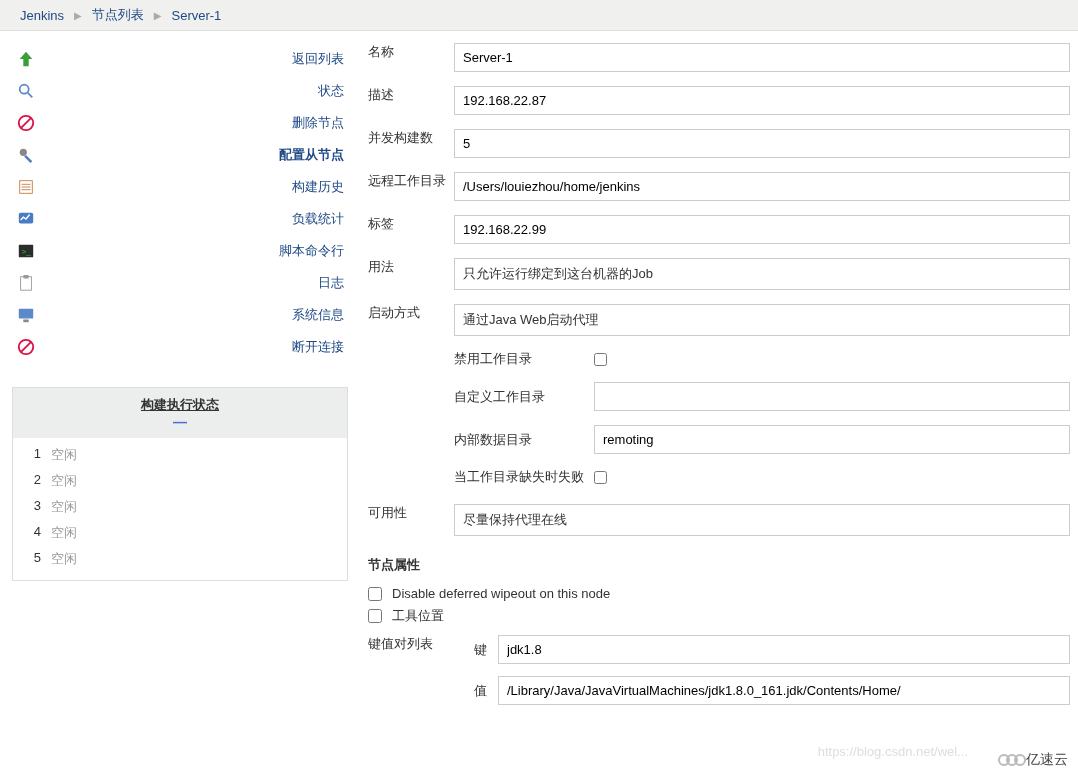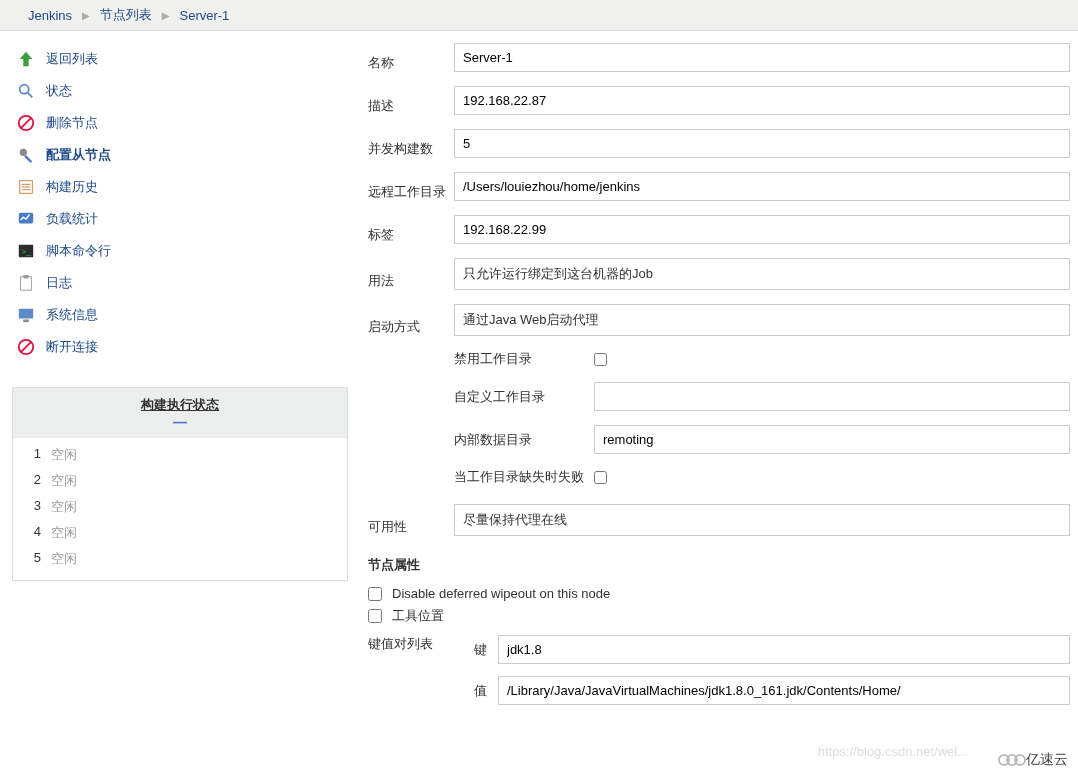--- a/index.html
+++ b/index.html
@@ -1,41 +1,41 @@
 <!DOCTYPE html>
 <html><head>
   <meta charset="utf-8">
   <style>
     * { box-sizing: border-box; margin: 0; padding: 0; }
     body { font-family: Arial, "Helvetica Neue", sans-serif; font-size: 13px; color: #333; background: #fff; }
     
-    .breadcrumb { background: #f0f1ee; border-bottom: 1px solid #ddd; padding: 6px 28px; display: flex; align-items: center; gap: 10px; }
+    .breadcrumb { background: #f0f1ee; border-bottom: 1px solid #ddd; padding: 6px 20px; display: flex; align-items: center; gap: 10px; }
     .breadcrumb a { color: #204a87; text-decoration: none; }
     .breadcrumb .sep { color: #aaa; font-size: 10px; }
     
     .layout { display: flex; }
     .sidebar { width: 360px; padding: 12px; flex-shrink: 0; }
     .main { flex: 1; padding: 12px 8px; overflow: hidden; }
     
     .side-menu { list-style: none; }
-    .side-menu li { display: flex; align-items: center; padding: 6px 4px; gap: 10px; }
+    .side-menu li { display: flex; align-items: center; padding: 6px 4px; gap: 4px; justify-content: space-between; }
     .side-menu li a { color: #204a87; text-decoration: none; }
     .side-menu li.bold a { font-weight: bold; }
     .side-menu .icon { width: 20px; height: 20px; display: inline-flex; align-items: center; justify-content: center; }
     
     .exec-panel { margin-top: 24px; border: 1px solid #ddd; }
     .exec-header { background: #eceded; padding: 8px 12px; display: flex; justify-content: space-between; align-items: center; flex-direction: column; }
     .exec-header a { color: #333; text-decoration: underline; font-weight: bold; }
     .exec-header .collapse { color: #4a6fd3; font-size: 14px; font-weight: bold; }
     .exec-body { padding: 4px 12px 8px; }
     .exec-row { display: flex; gap: 10px; padding: 4px 4px; }
     .exec-row .num { width: 12px; text-align: right; color: #333; }
     .exec-row .state { color: #999; }
     
-    .form-row { display: flex; align-items: flex-end; margin-bottom: 14px; }
+    .form-row { display: flex; align-items: flex-start; margin-bottom: 14px; }
     .form-row > label { width: 86px; font-size: 13px; color: #333; flex-shrink: 0; }
     .form-row > input[type="text"], .form-row > select, .form-row .select-like { flex: 1; border: 1px solid #ccc; padding: 6px 8px; font-size: 13px; min-width: 0; }
     .select-like { background: #fff; }
     
     .subsection { margin-left: 86px; margin-bottom: 18px; }
     .sub-row { display: flex; align-items: center; margin-bottom: 14px; }
     .sub-row > label { width: 140px; font-size: 13px; }
     .sub-row > input[type="text"] { flex: 1; border: 1px solid #ccc; padding: 6px 8px; font-size: 13px; }
     
     .section-title { font-weight: bold; margin: 20px 0 12px; font-size: 13px; }

